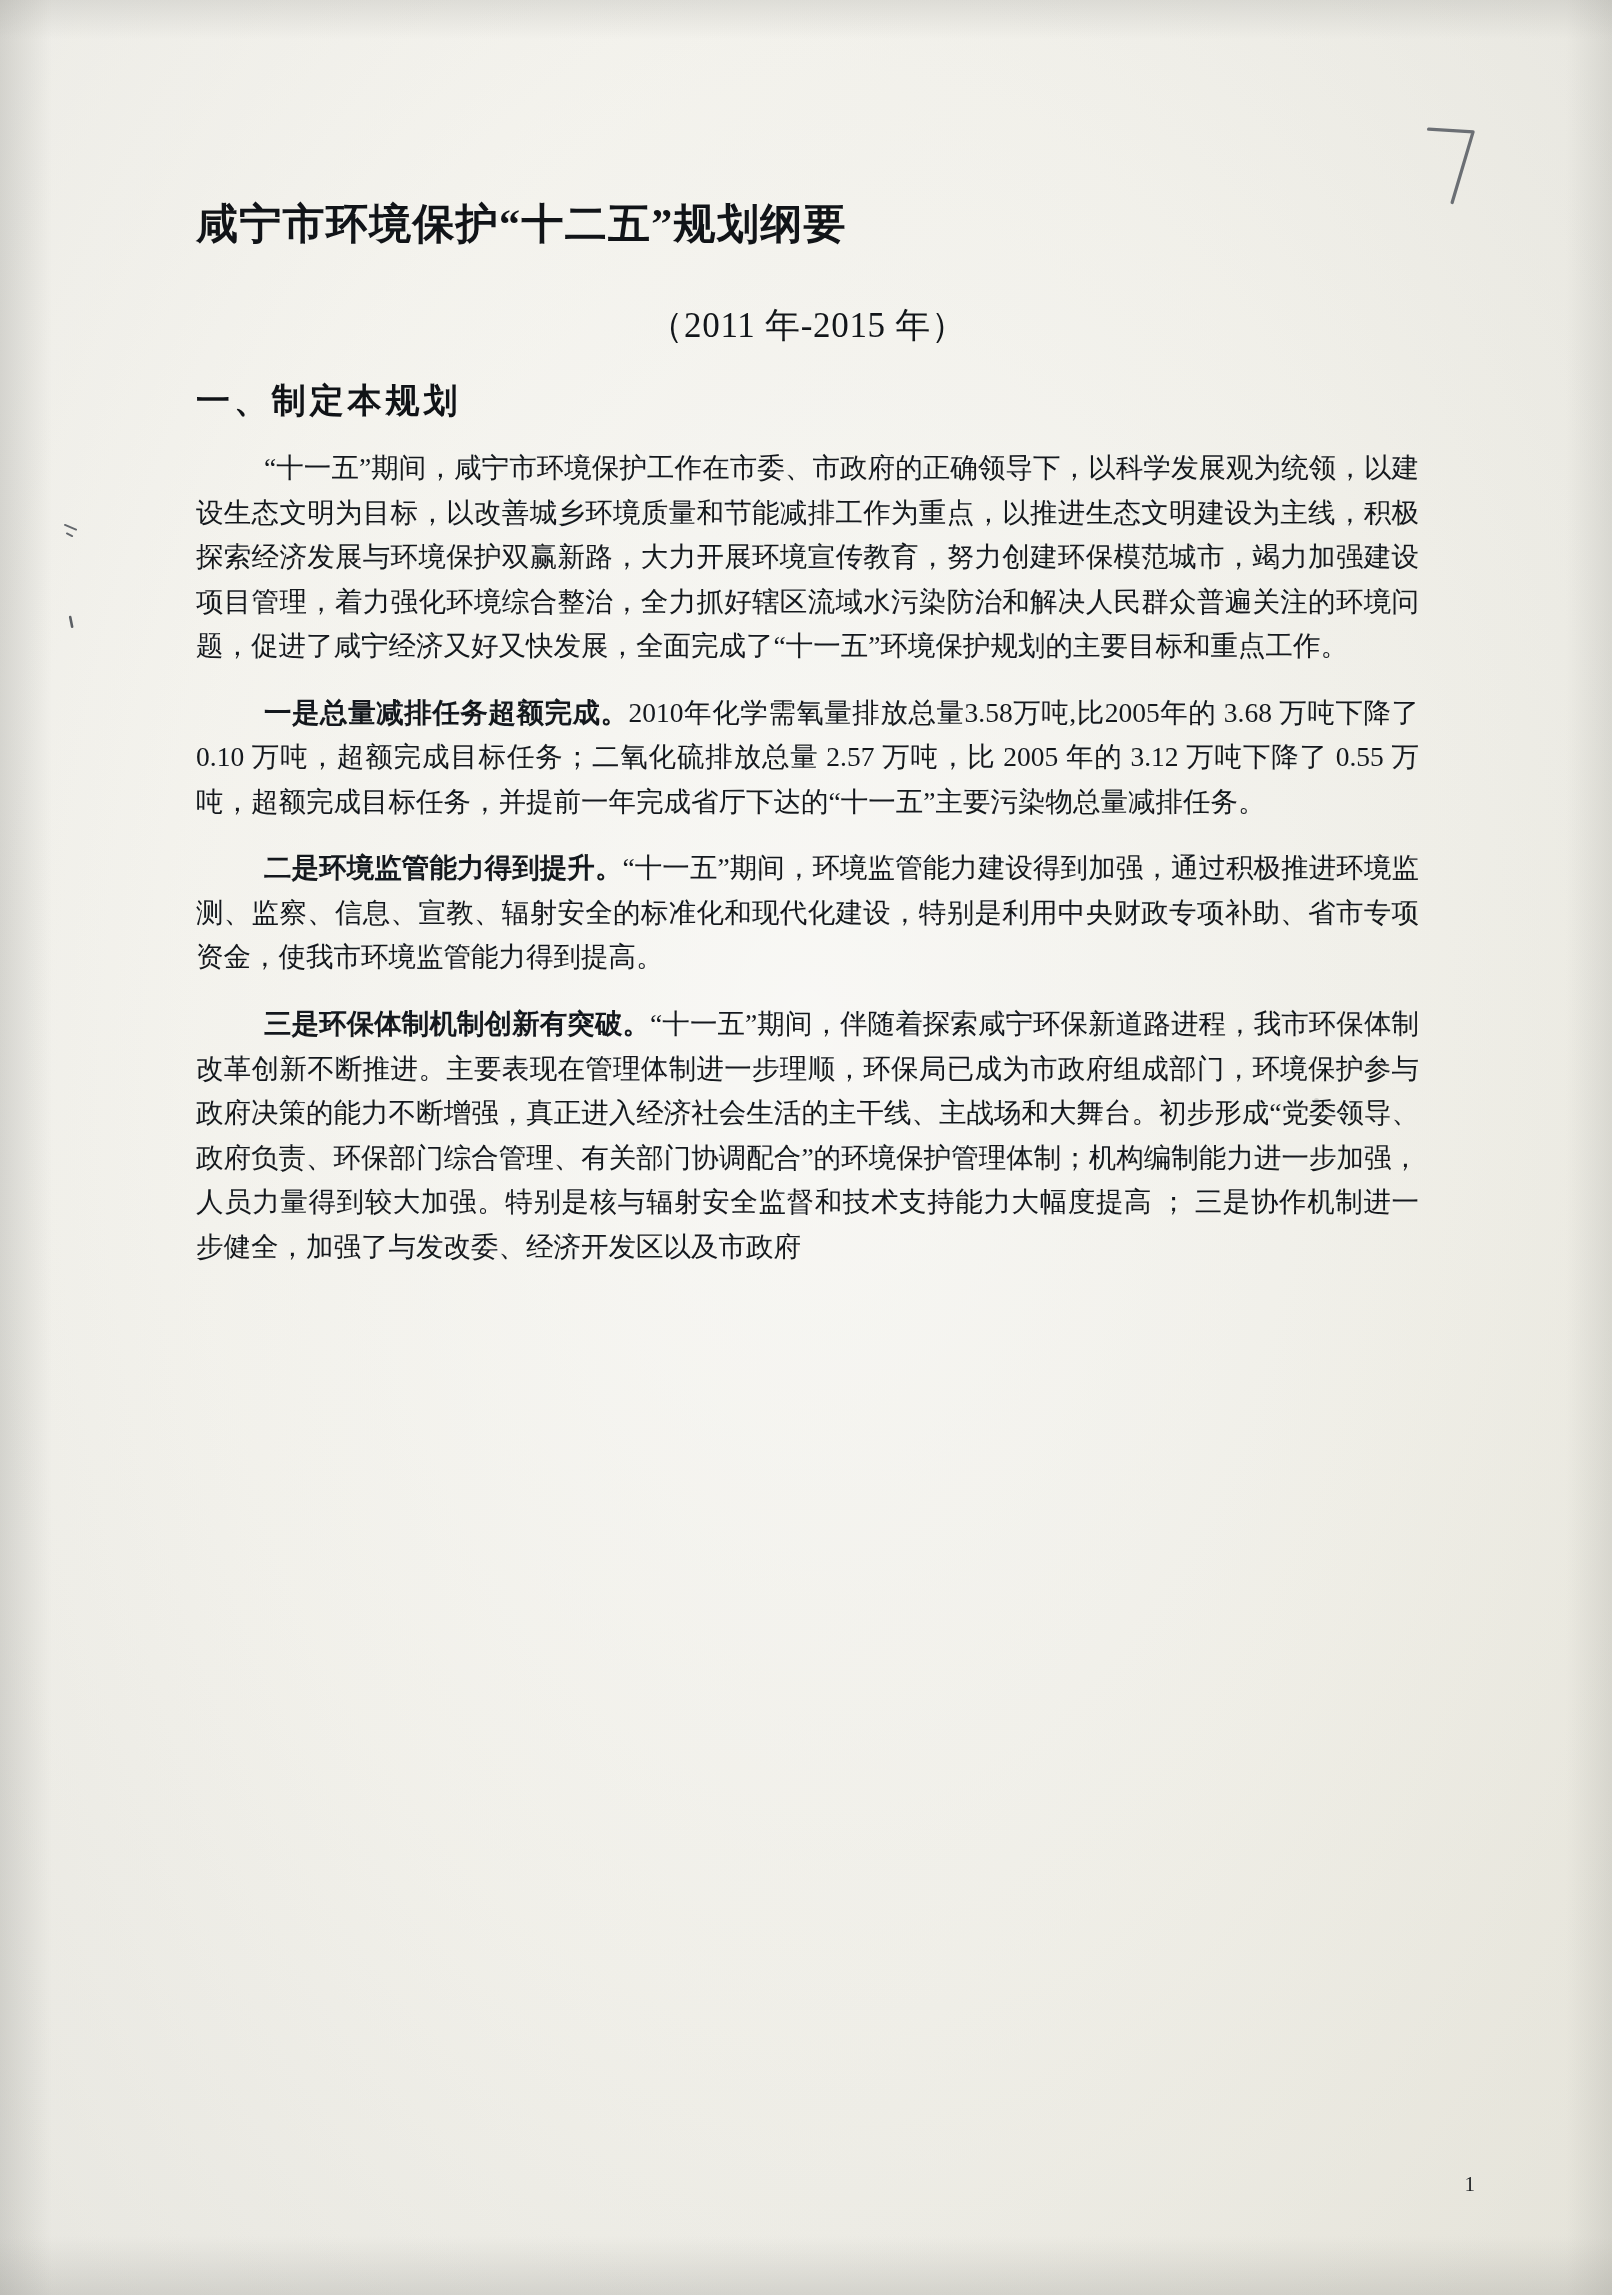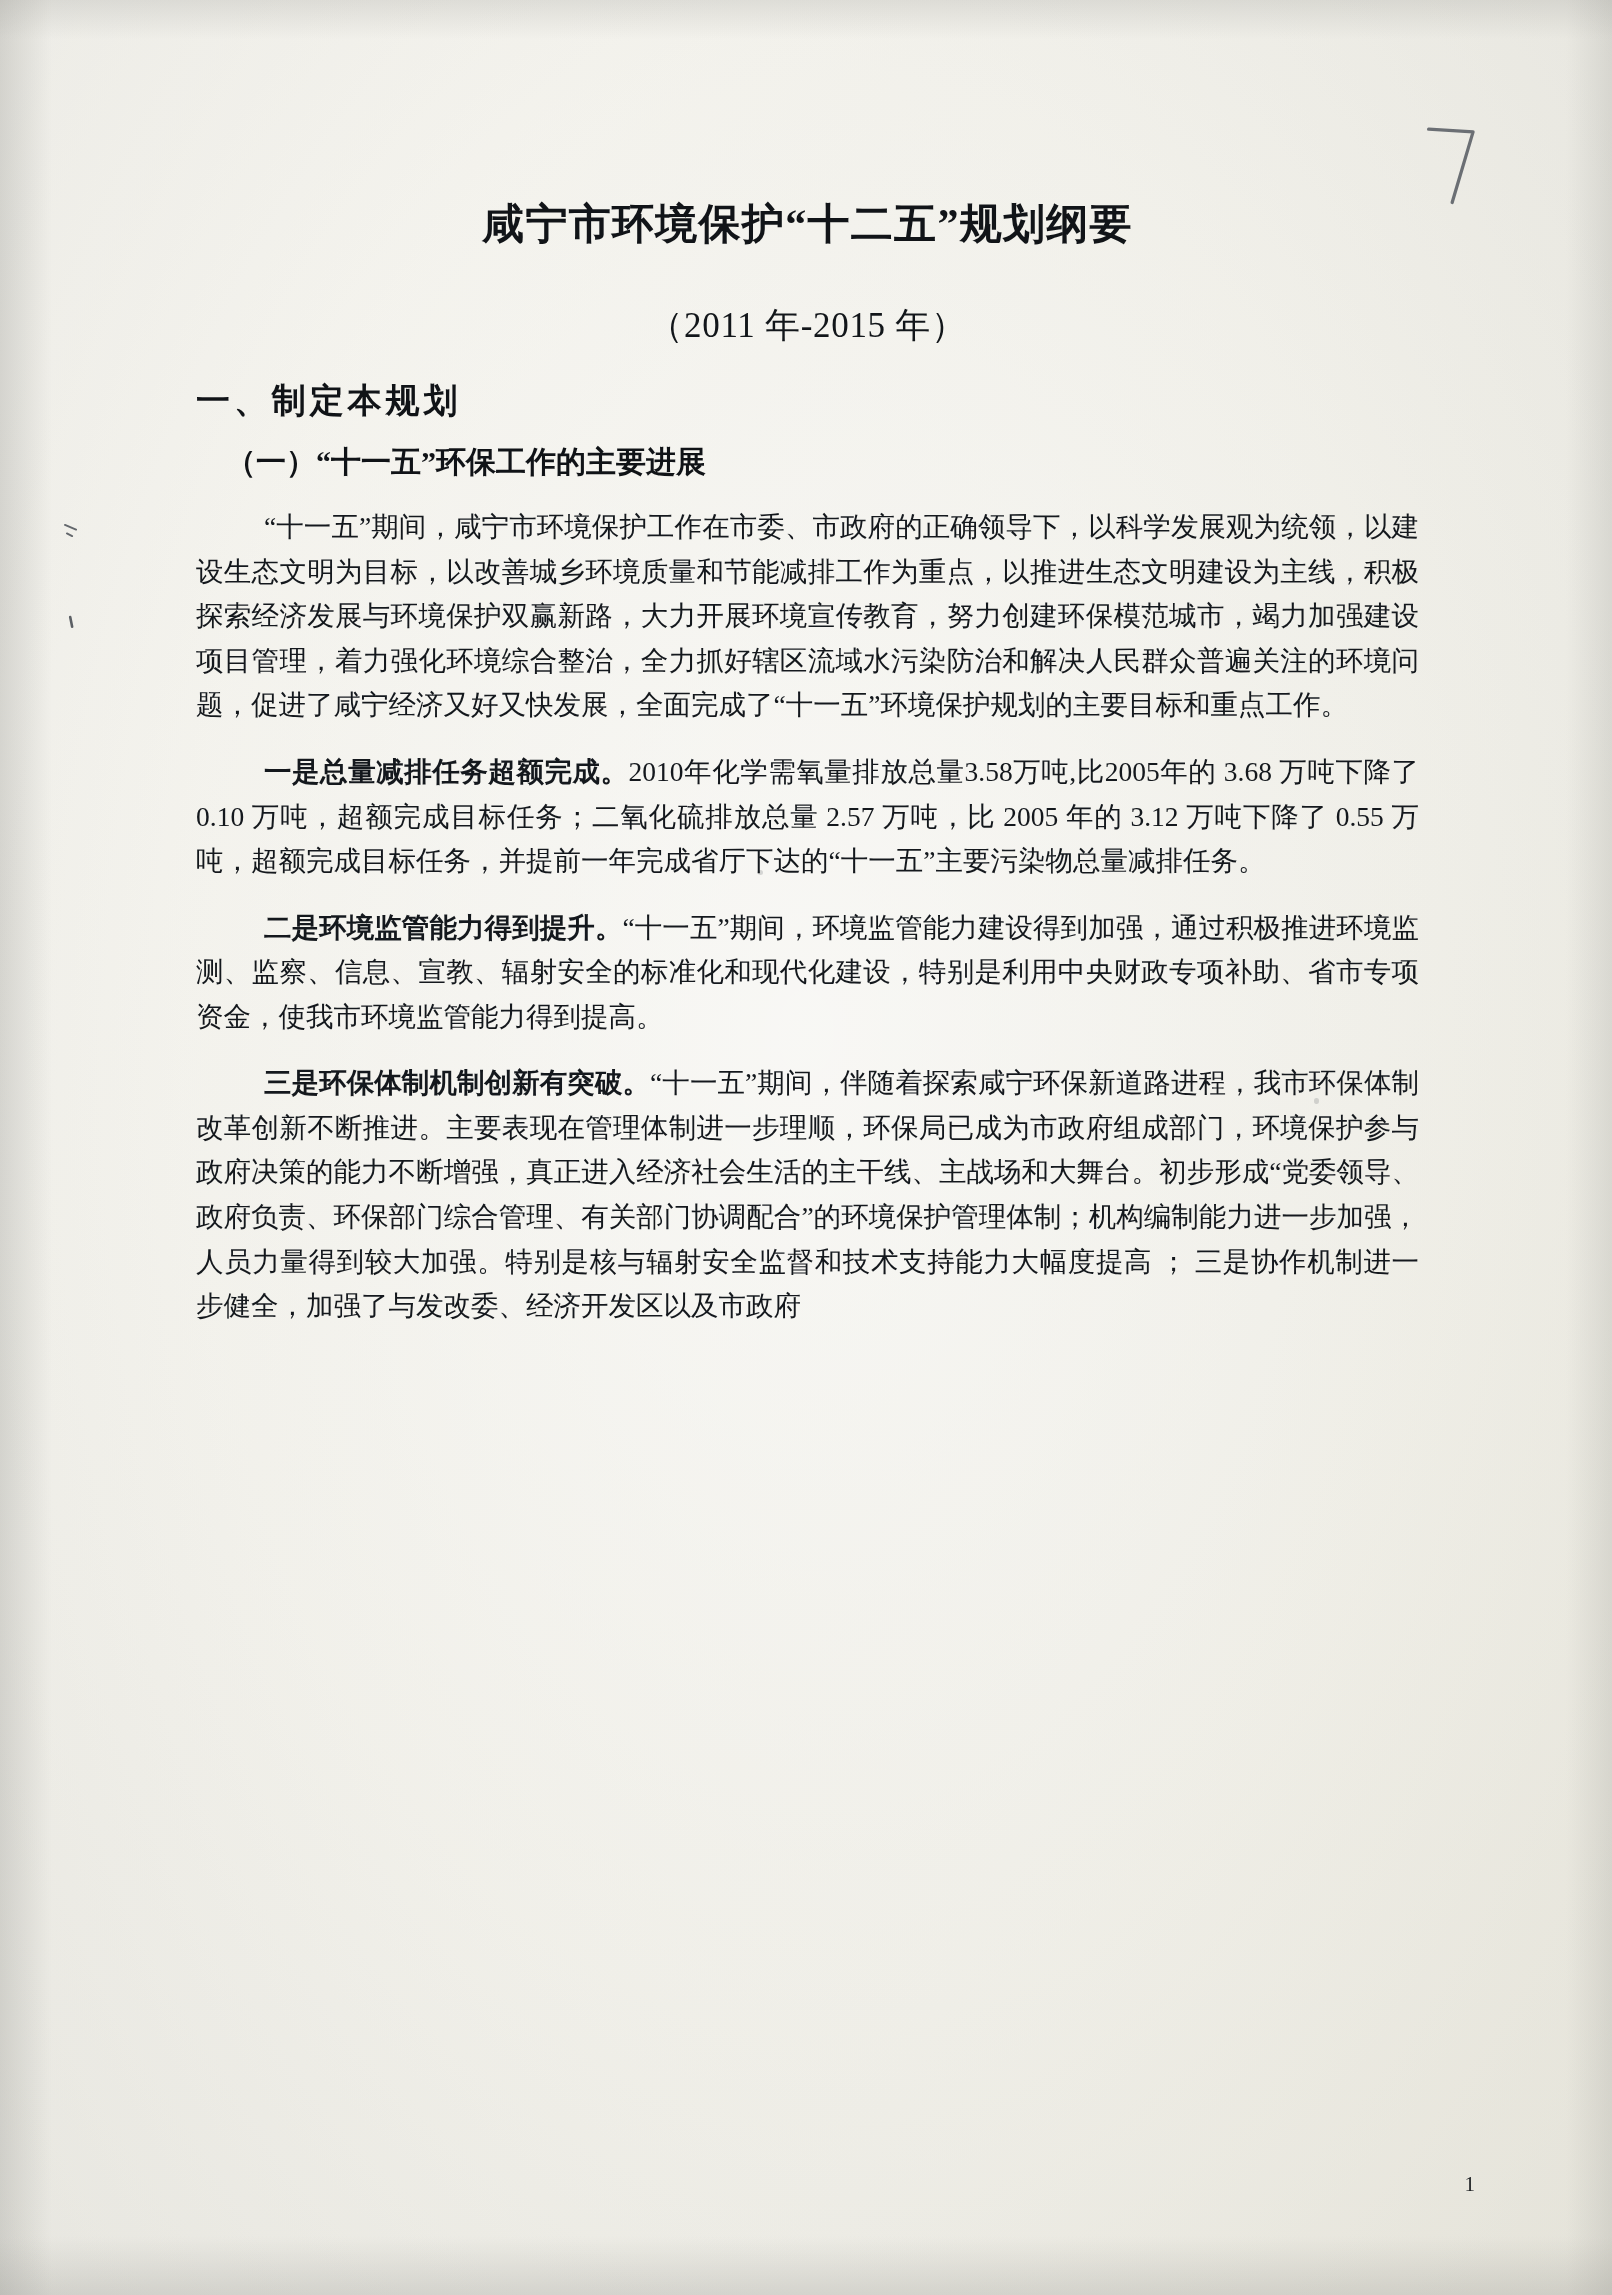--- a/index.html
+++ b/index.html
@@ -53,21 +53,20 @@
   }
 
   .content {
     position: absolute;
     left: 196px;
     top: 196px;
     width: 1223px;
   }
 
   .doc-title {
-    text-align: center;
     font-size: 42px;
     font-weight: bold;
     letter-spacing: 1.3px;
     font-family: "Liberation Serif", "DejaVu Serif", serif;
     margin: 0 0 0 0;
     color: #111418;
   }
   .doc-subtitle {
     text-align: center;
     font-size: 35px;
@@ -172,21 +171,20 @@
 
   <div class="content">
 
     <h1 class="doc-title">咸宁市环境保护“十二五”规划纲要</h1>
 
     <div class="doc-subtitle">（2011 年-2015 年）</div>
 
 
     <h2 class="sec-h1">一、制定本规划</h2>
 
-    <h3 class="sec-h2">（一）“十一五”环保工作的主要进展</h3>
 
     <p class="body">
       <span class="lead"></span><span>“十一五”期间，咸宁市环境保护工作在市委、市政府的正确领导下，以科学发展观为统领，以建设生态文明为目标，以改善城乡环境质量和节能减排工作为重点，以推进生态文明建设为主线，积极探索经济发展与环境保护双赢新路，大力开展环境宣传教育，努力创建环保模范城市，竭力加强建设项目管理，着力强化环境综合整治，全力抓好辖区流域水污染防治和解决人民群众普遍关注的环境问题，促进了咸宁经济又好又快发展，全面完成了“十一五”环境保护规划的主要目标和重点工作。</span>
     </p>
 
     <p class="body">
       <span class="lead">一是总量减排任务超额完成。</span><span>2010年化学需氧量排放总量3.58万吨,比2005年的 3.68 万吨下降了 0.10 万吨，超额完成目标任务；二氧化硫排放总量 2.57 万吨，比 2005 年的 3.12 万吨下降了 0.55 万吨，超额完成目标任务，并提前一年完成省厅下达的“十一五”主要污染物总量减排任务。</span>
     </p>
 
     <p class="body">

